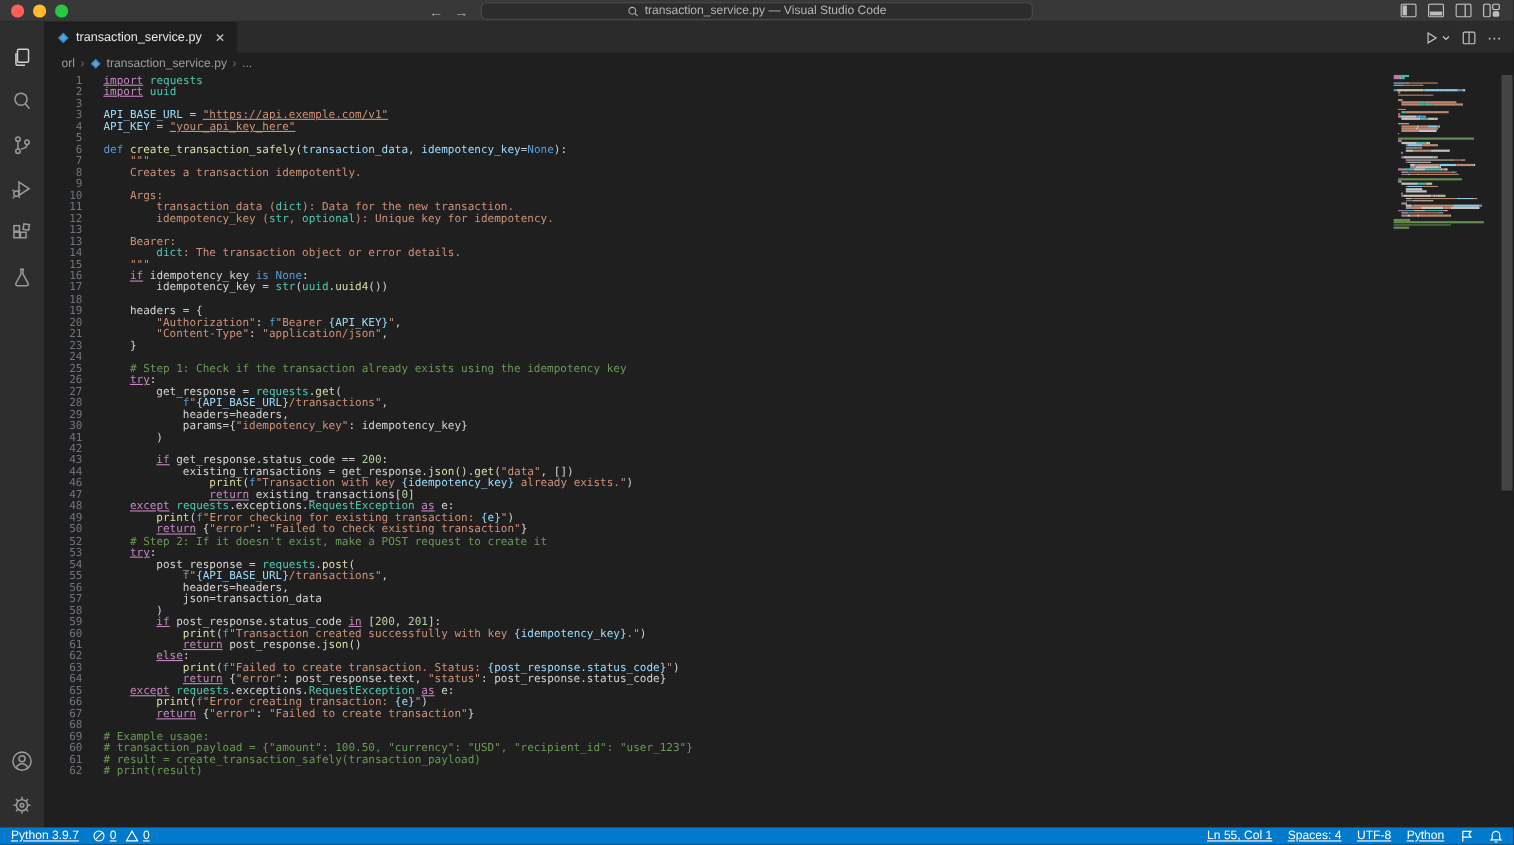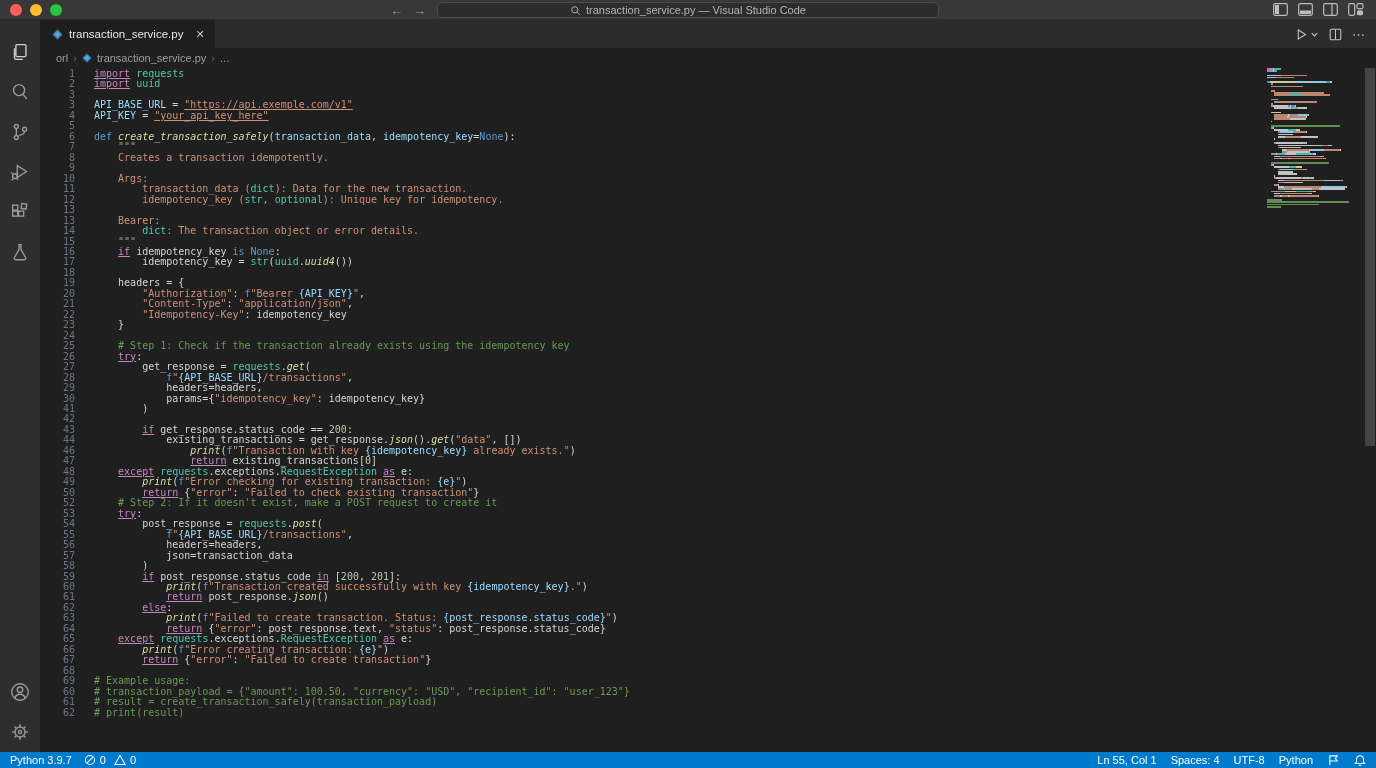--- a/index.html
+++ b/index.html
@@ -48,39 +48,39 @@
   .code-area { flex:1; position:relative; overflow:hidden; }
   #code-lines { position:absolute; left:0; top:1px; right:110px;
                 font-family:"DejaVu Sans Mono", monospace; font-size:10px; }
   .row { display:flex; height:10.47px; line-height:10.5px; white-space:pre; }
   .ln { width:54px; padding-right:19px; text-align:right; color:#6e7681; flex:none; }
   .ct { white-space:pre; }
   .ind { display:inline-block; width:4ch; border-left:1px solid rgba(255,255,255,0.08); }
   .ind.first { border-left:none; }
   .tok-kw  { color:var(--tok-kw);text-decoration:underline; }
   .tok-blu { color:var(--tok-blu); }
-  .tok-fn  { color:var(--tok-fn);font-style:italic; }
+  .tok-fn  { color:var(--tok-fn); }
   .tok-str { color:var(--tok-str); }
   .tok-strU{ color:var(--tok-str); text-decoration:underline; }
   .tok-com { color:var(--tok-com); }
   .tok-num { color:var(--tok-num); }
   .tok-var { color:var(--tok-var); }
   .tok-cls { color:var(--tok-cls); }
   .tok-txt { color:var(--tok-txt); }
 
   
   .minimap { position:absolute; top:0; right:14px; width:95px; }
   .mm-row { height:2.2px; white-space:nowrap; }
   .mm-row i { display:inline-block; height:1.7px; vertical-align:top; opacity:.9; }
   .scrollbar { position:absolute; top:0; right:0; width:12px; bottom:0; }
   .sb-thumb { position:absolute; top:0; left:1px; width:10px; height:378px; background:rgba(130,130,130,0.38); }
 
   
   .statusbar { height:16px; background:#007acc; color:#ffffff; display:flex; align-items:center;
-               font-size:11px; padding:0 10px; }
+               font-size:11px; padding:0 10px;text-decoration:underline; }
   .sb-left { display:flex; align-items:center; gap:12px; }
   .sb-right { margin-left:auto; display:flex; align-items:center; gap:14px; }
   .sb-problems { display:flex; align-items:center; gap:4px; }
   .sb-item { display:flex; align-items:center; gap:3px; }
 </style>
 </head>
 <body>
 
 <div class="titlebar">
   <div class="traffic">
@@ -238,21 +238,20 @@
           <div class="row"><span class="ln">13</span><span class="ct"></span></div>
           <div class="row"><span class="ln">13</span><span class="ct"><span class="ind first"></span><span class="tok-str">Bearer:</span></span></div>
           <div class="row"><span class="ln">14</span><span class="ct"><span class="ind first"></span><span class="ind"></span><span class="tok-cls">dict</span><span class="tok-str">: The transaction object or error details.</span></span></div>
           <div class="row"><span class="ln">15</span><span class="ct"><span class="ind first"></span><span class="tok-str">"""</span></span></div>
           <div class="row"><span class="ln">16</span><span class="ct"><span class="ind first"></span><span class="tok-kw">if</span><span class="tok-txt"> idempotency_key </span><span class="tok-blu">is</span><span class="tok-txt"> </span><span class="tok-blu">None</span><span class="tok-txt">:</span></span></div>
           <div class="row"><span class="ln">17</span><span class="ct"><span class="ind first"></span><span class="ind"></span><span class="tok-txt">idempotency_key = </span><span class="tok-cls">str</span><span class="tok-txt">(</span><span class="tok-cls">uuid</span><span class="tok-txt">.</span><span class="tok-fn">uuid4</span><span class="tok-txt">())</span></span></div>
           <div class="row"><span class="ln">18</span><span class="ct"></span></div>
           <div class="row"><span class="ln">19</span><span class="ct"><span class="ind first"></span><span class="tok-txt">headers = {</span></span></div>
           <div class="row"><span class="ln">20</span><span class="ct"><span class="ind first"></span><span class="ind"></span><span class="tok-str">"Authorization"</span><span class="tok-txt">: </span><span class="tok-blu">f</span><span class="tok-str">"Bearer </span><span class="tok-var">{API_KEY}</span><span class="tok-str">"</span><span class="tok-txt">,</span></span></div>
           <div class="row"><span class="ln">21</span><span class="ct"><span class="ind first"></span><span class="ind"></span><span class="tok-str">"Content-Type"</span><span class="tok-txt">: </span><span class="tok-str">"application/json"</span><span class="tok-txt">,</span></span></div>
-          <div class="row"><span class="ln">22</span><span class="ct"><span class="ind first"></span><span class="ind"></span><span class="tok-str">"Idempotency-Key"</span><span class="tok-txt">: idempotency_key</span></span></div>
           <div class="row"><span class="ln">23</span><span class="ct"><span class="ind first"></span><span class="tok-txt">}</span></span></div>
           <div class="row"><span class="ln">24</span><span class="ct"></span></div>
           <div class="row"><span class="ln">25</span><span class="ct"><span class="ind first"></span><span class="tok-com"># Step 1: Check if the transaction already exists using the idempotency key</span></span></div>
           <div class="row"><span class="ln">26</span><span class="ct"><span class="ind first"></span><span class="tok-kw">try</span><span class="tok-txt">:</span></span></div>
           <div class="row"><span class="ln">27</span><span class="ct"><span class="ind first"></span><span class="ind"></span><span class="tok-txt">get_response = </span><span class="tok-cls">requests</span><span class="tok-txt">.</span><span class="tok-fn">get</span><span class="tok-txt">(</span></span></div>
           <div class="row"><span class="ln">28</span><span class="ct"><span class="ind first"></span><span class="ind"></span><span class="ind"></span><span class="tok-blu">f</span><span class="tok-str">"</span><span class="tok-var">{API_BASE_URL}</span><span class="tok-str">/transactions"</span><span class="tok-txt">,</span></span></div>
           <div class="row"><span class="ln">29</span><span class="ct"><span class="ind first"></span><span class="ind"></span><span class="ind"></span><span class="tok-txt">headers=headers,</span></span></div>
           <div class="row"><span class="ln">30</span><span class="ct"><span class="ind first"></span><span class="ind"></span><span class="ind"></span><span class="tok-txt">params={</span><span class="tok-str">"idempotency_key"</span><span class="tok-txt">: idempotency_key}</span></span></div>
           <div class="row"><span class="ln">41</span><span class="ct"><span class="ind first"></span><span class="ind"></span><span class="tok-txt">)</span></span></div>
           <div class="row"><span class="ln">42</span><span class="ct"></span></div>

